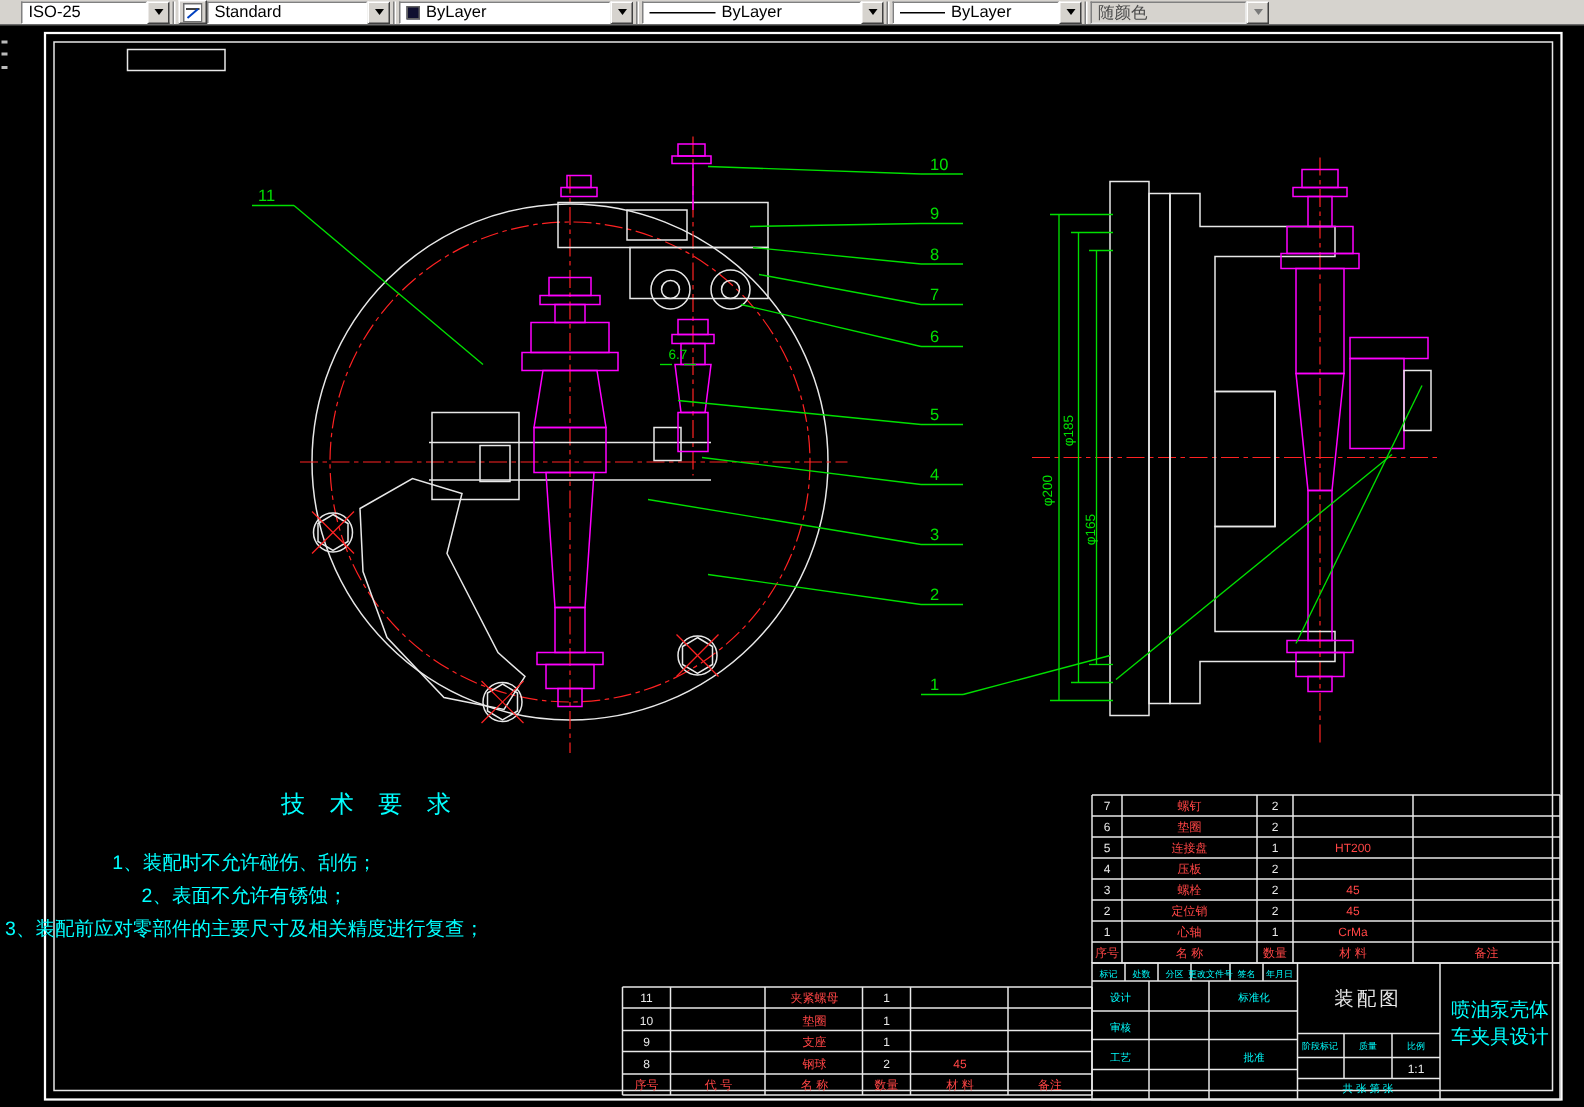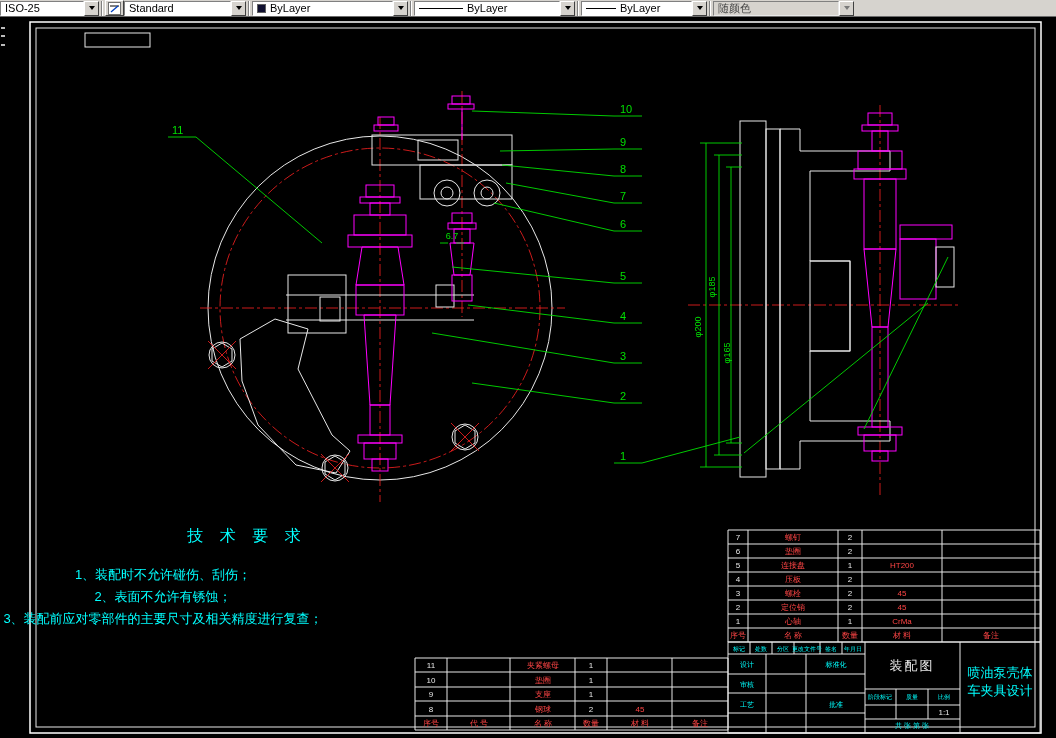--- a/index.html
+++ b/index.html
@@ -1,20 +1,20 @@
 <!DOCTYPE html>
 <html><head>
 <meta charset="utf-8">
 <style>
   *{box-sizing:border-box;margin:0;padding:0}
   html,body{width:1056px;height:738px;background:#000;overflow:hidden;
     font-family:"Liberation Sans",sans-serif}
   
   .toolbar{height:17px;background:#d6d3ce;display:flex;align-items:center;
-    padding:1px 0;border-bottom:1px solid #6b6b6b}
+    padding:1px 14px;border-bottom:1px solid #6b6b6b}
   .combo{display:flex;height:15px;flex:0 0 auto}
   .combo-field{background:#fff;border:1px solid;border-color:#808080 #fff #fff #808080;
     display:flex;align-items:center;gap:4px;padding:0 4px;font-size:11px;color:#000;
     white-space:nowrap;overflow:hidden}
   .combo-btn{width:15px;height:15px;background:#d6d3ce;border:1px solid;
     border-color:#fff #404040 #404040 #fff;display:flex;align-items:center;justify-content:center}
   .arrow-down{width:0;height:0;border-left:3px solid transparent;border-right:3px solid transparent;
     border-top:4px solid #000}
   .combo.disabled .combo-field{background:#d6d3ce;color:#4a4a4a;border-color:#808080 #e8e8e8 #e8e8e8 #808080}
   .combo.disabled .arrow-down{border-top-color:#7a7a7a}
@@ -90,21 +90,21 @@
   <div class="combo" style="width:126px">
     <div class="combo-field" style="flex:1">
       <span class="lt-glyph" style="width:30px"></span>
       <span>ByLayer</span>
     </div>
     <div class="combo-btn">
         <span class="arrow-down"></span>
       </div>
   </div>
   <div class="sep"></div>
-  <div class="combo disabled" style="width:141px">
+  <div class="combo disabled" style="width:119px">
     <div class="combo-field" style="flex:1">
       <span>随颜色</span>
     </div>
     <div class="combo-btn">
         <span class="arrow-down"></span>
       </div>
   </div>
 </div>
 
 <div class="canvas">

